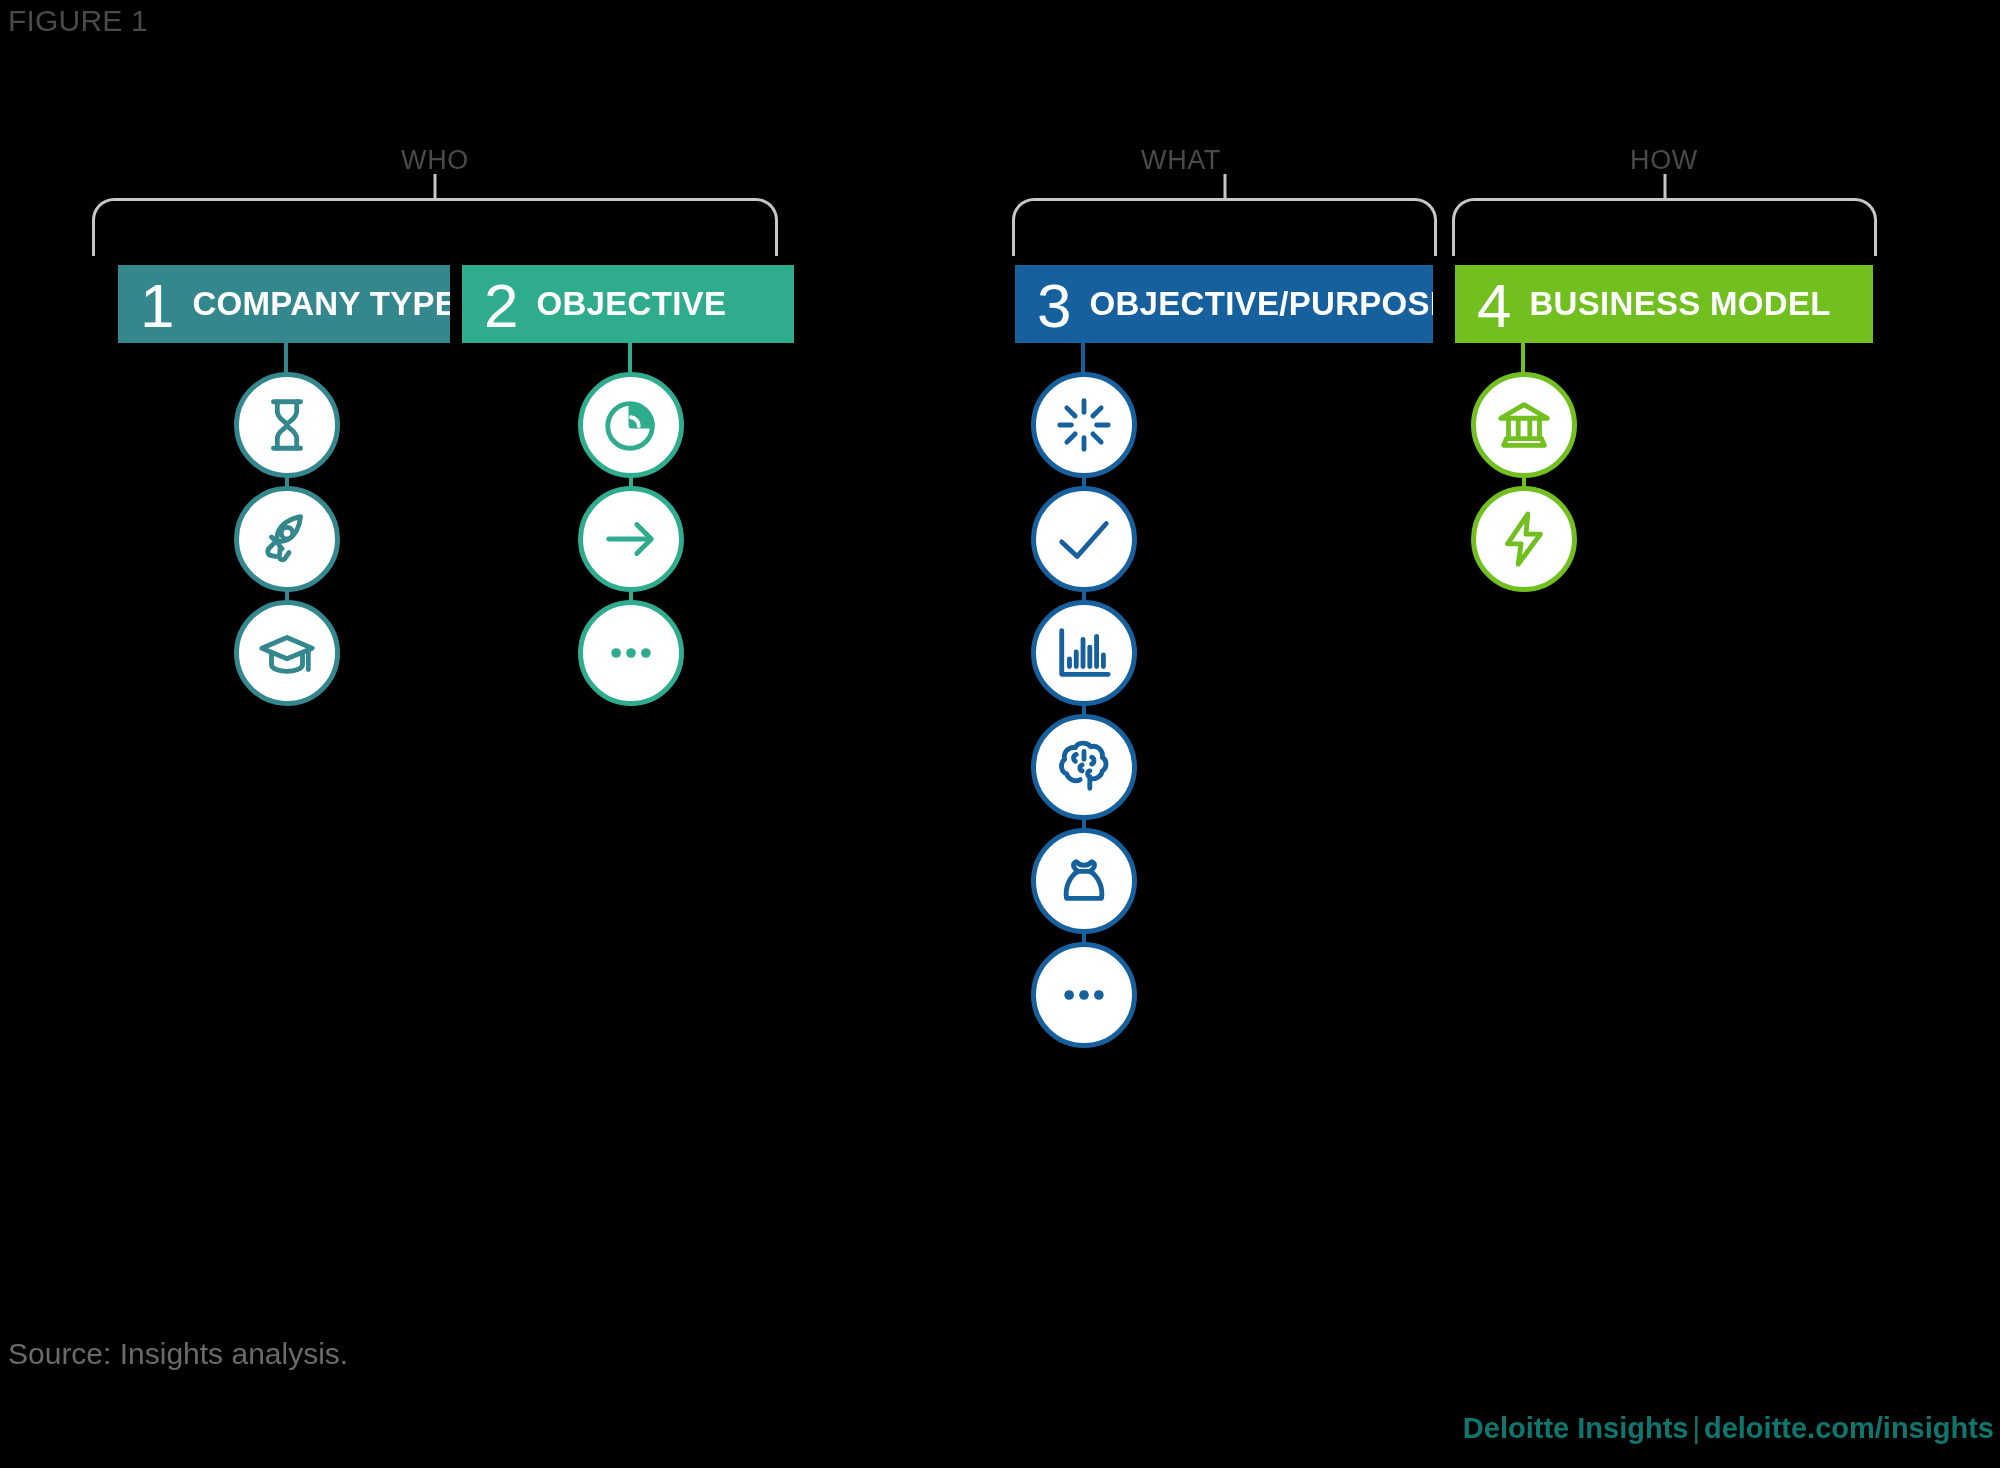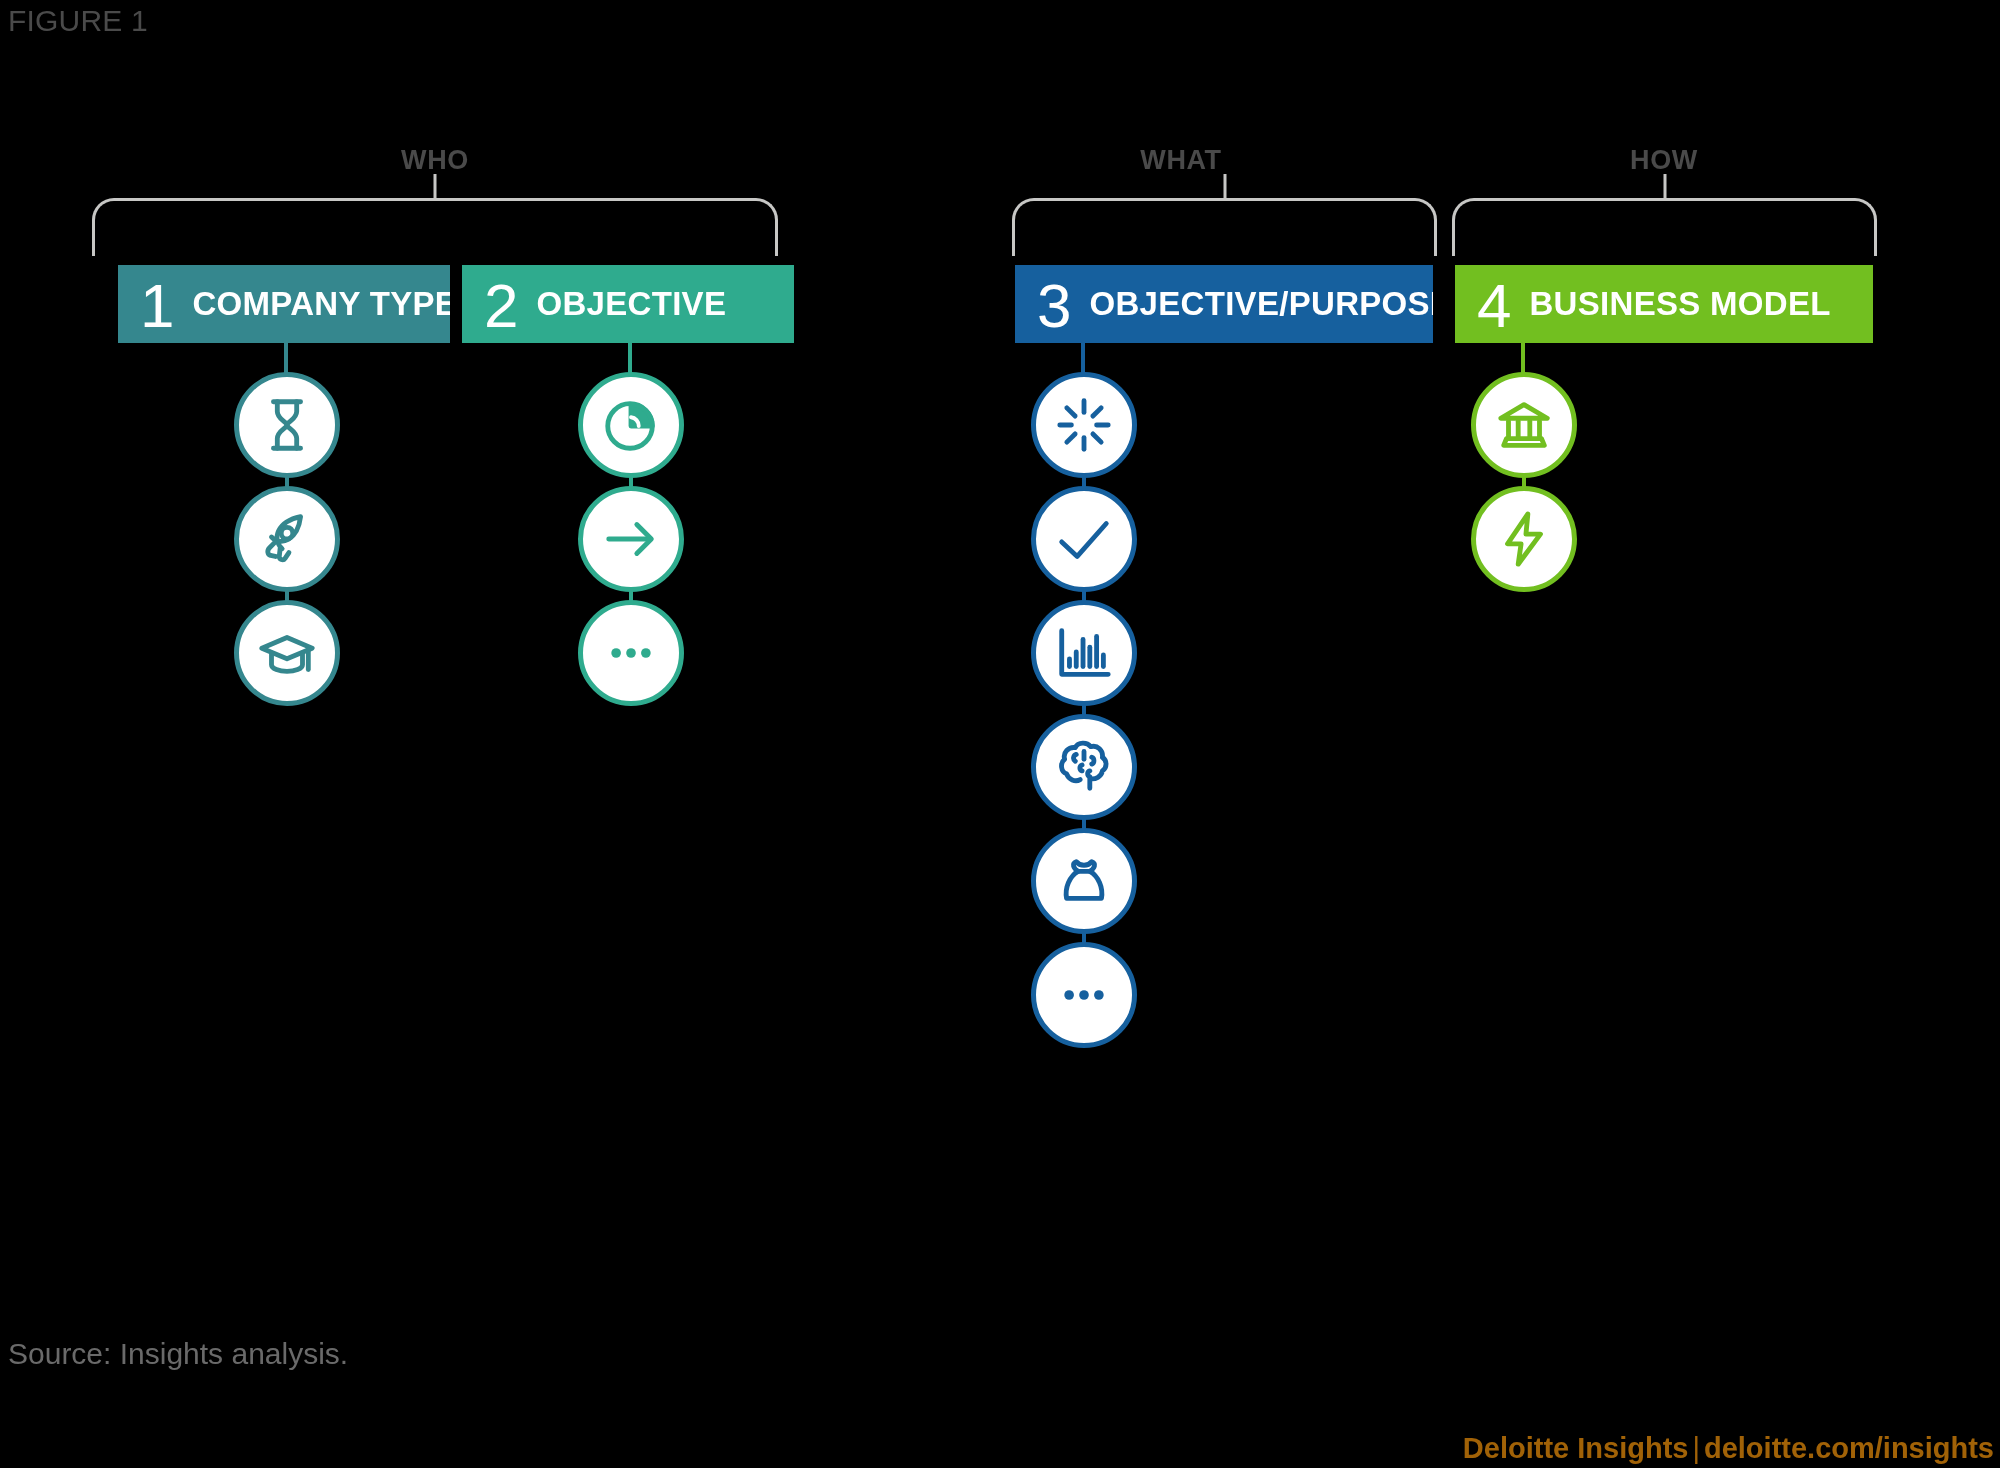--- a/index.html
+++ b/index.html
@@ -14,21 +14,21 @@
   
   .figure-label {
     position: absolute; left: 8px; top: 4px;
     font-size: 30px; letter-spacing: 0.2px;
     color: #4a4a4a; font-weight: 400;
   }
 
   
   .group-label {
     position: absolute;
-    font-size: 27px; font-weight: 700; letter-spacing: 0.6px;
+    font-size: 27px; font-weight: 400; letter-spacing: 0.6px;
     color: #4a4a4a; text-align: center;
     transform: translateX(-50%);
   }
 
   
   .bracket { position: absolute; }
   .bracket .rail {
     position: absolute; left: 0; top: 0; width: 100%; height: 58px;
     border: 3px solid #c7c7c5;
     border-bottom: none;
@@ -80,23 +80,22 @@
     transform: translateX(-2px);
   }
 
   
   .source-note {
     position: absolute; left: 8px; top: 1337px;
     font-size: 30px; color: #6a6a6a; font-weight: 400;
   }
   .brandline {
     position: absolute; right: 6px; top: 1412px;
-    font-size: 29px; color: #a16207; font-weight: 700;
+    font-size: 29px; color: #0f766e; font-weight: 700;
     white-space: nowrap;
-    margin-top: 20px;
   }
   .brandline .sep { font-weight: 400; padding: 0 4px; }
 </style>
 </head>
 <body>
 
 <div id="figure-root">
 
   <div class="figure-label">FIGURE 1</div>
 

